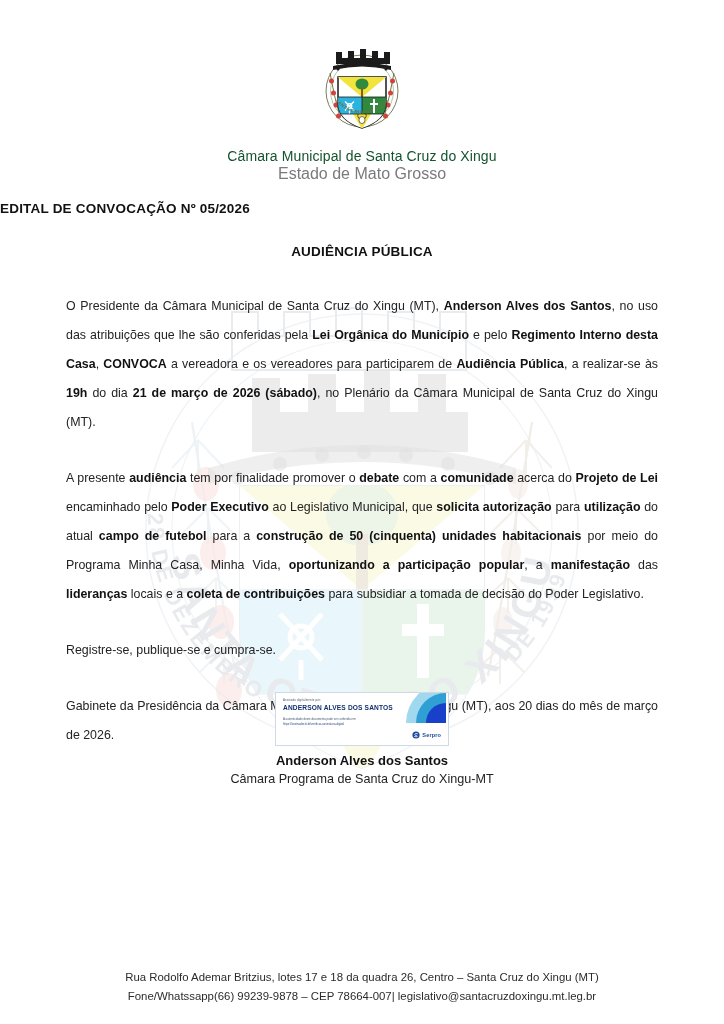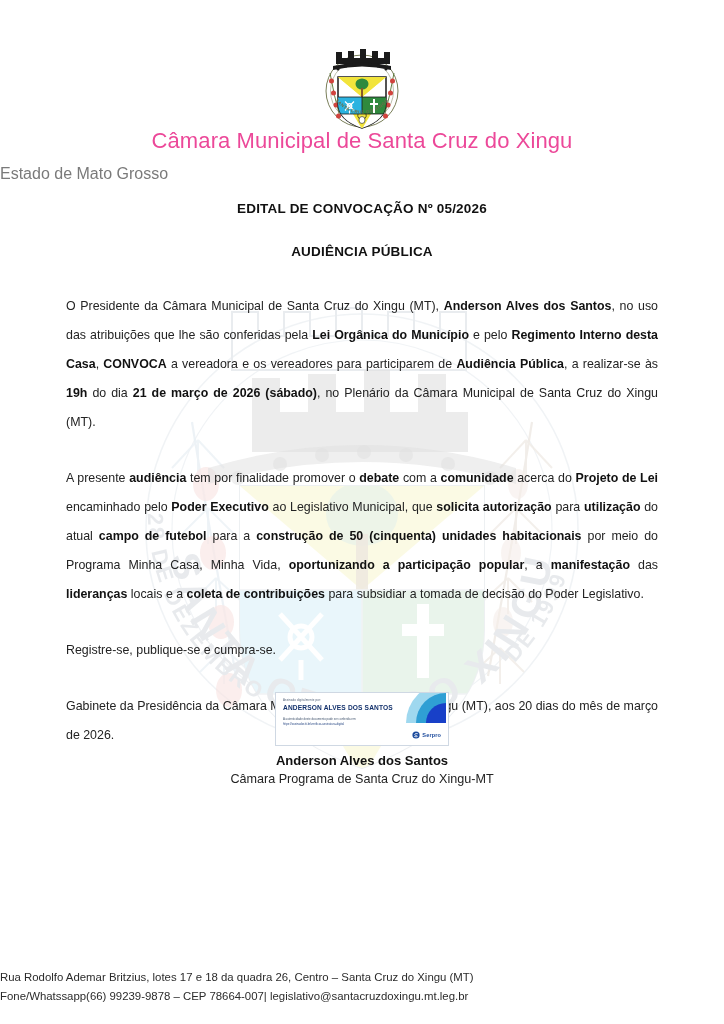--- a/index.html
+++ b/index.html
@@ -43,46 +43,45 @@
     top: 44px;
     transform: translateX(-50%);
     width: 78px;
     height: 92px;
     z-index: 3;
   }
   .brasao svg { width: 100%; height: 100%; display: block; }
 
   .org-title {
     position: absolute;
-    top: 128px;
+    top: 148px;
     left: 0;
     width: 100%;
     text-align: center;
-    font-size: 22px;
-    color: #ec4899;
+    font-size: 14px;
+    color: #14532d;
     letter-spacing: .1px;
     z-index: 3;
   }
   .org-sub {
     position: absolute;
     top: 165px;
     left: 0;
     width: 100%;
-    text-align: left;
+    text-align: center;
     font-size: 16px;
     color: #7a7a7a;
     z-index: 3;
   }
 
   .doc-title {
     position: absolute;
     top: 201px;
     left: 0;
     width: 100%;
-    text-align: center;
     font-size: 13.5px;
     font-weight: bold;
     color: #111;
     letter-spacing: .2px;
     z-index: 3;
   }
   .doc-subtitle {
     position: absolute;
     top: 244px;
     left: 0;
@@ -193,21 +192,21 @@
   }
   .sig-line { font-size: 12.6px; color: #232323; line-height: 18px; }
   .sig-line.name { font-weight: bold; color: #111; font-size: 13px; }
 
   
   .footer {
     position: absolute;
     bottom: 18px;
     left: 0;
     width: 100%;
-    text-align: left;
+    text-align: center;
     z-index: 3;
   }
   .footer-line {
     font-size: 11.4px;
     color: #2b2b2b;
     line-height: 19px;
   }
 </style>
 </head>
 <body>

